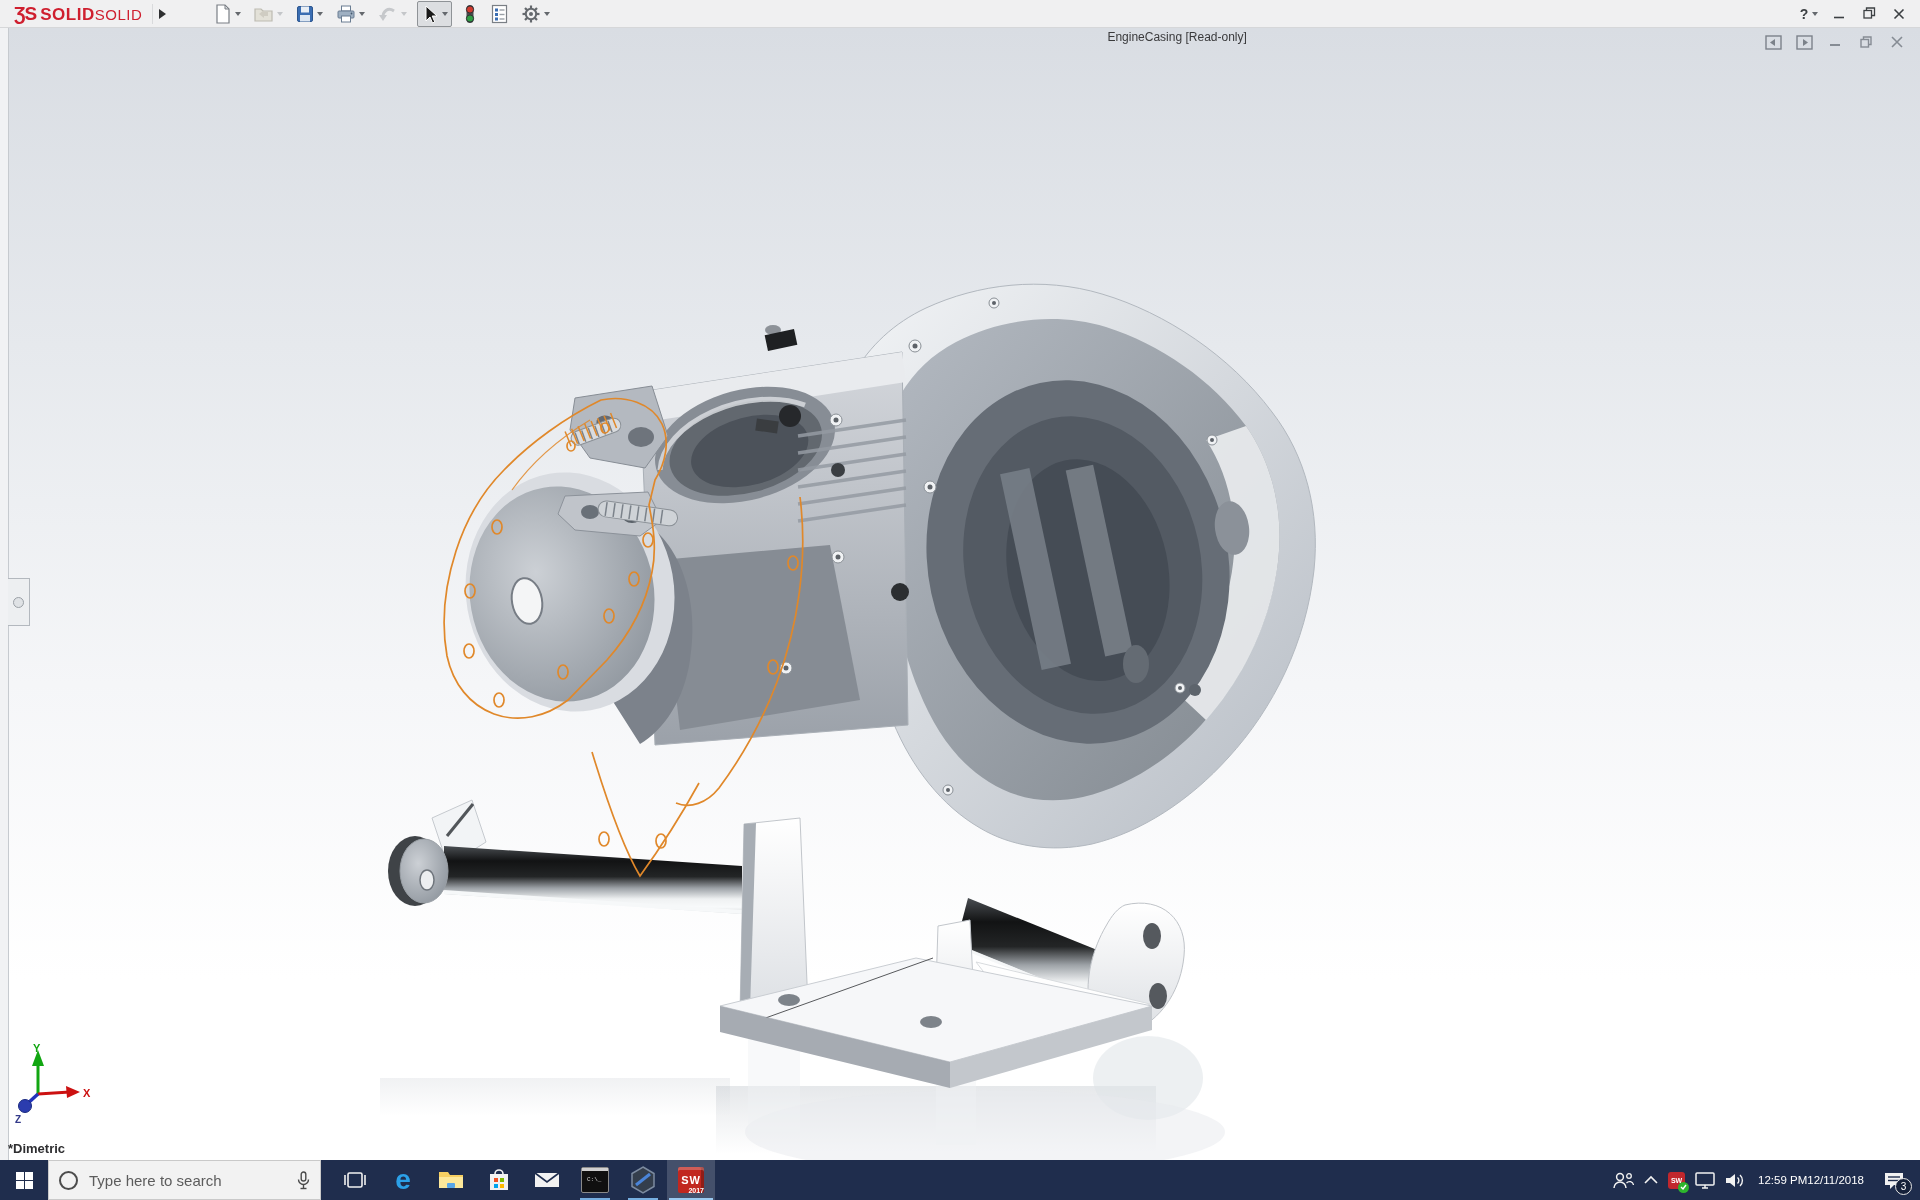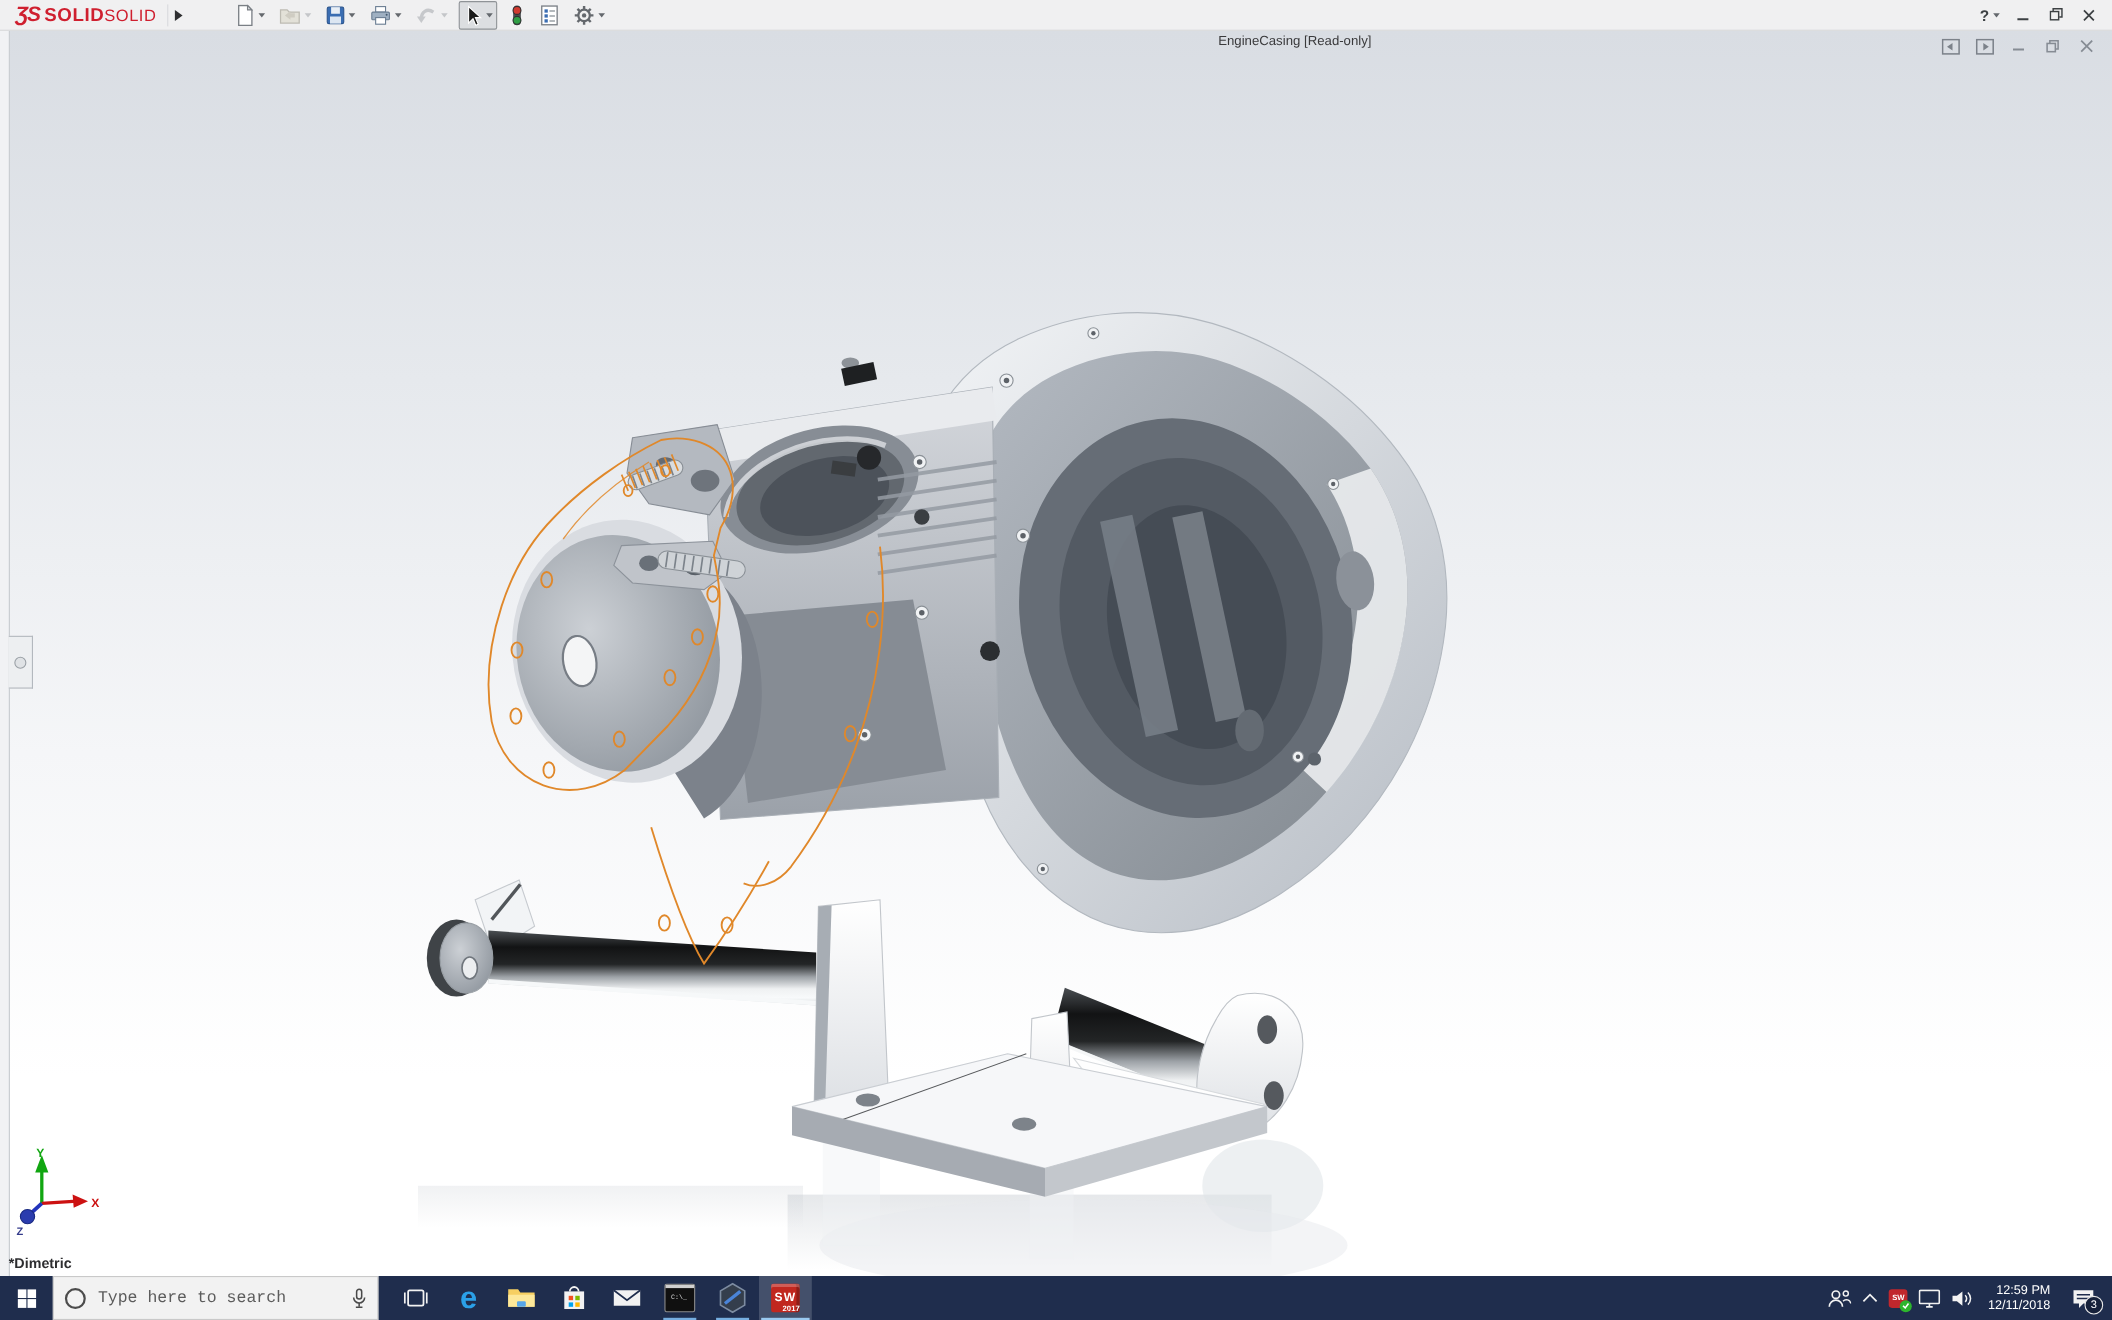--- a/index.html
+++ b/index.html
@@ -1,21 +1,21 @@
 <!DOCTYPE html>
 <html><head>
 <meta charset="utf-8">
 <style>
   html,body{margin:0;padding:0;background:#fff;}
   .screen{position:relative;width:1920px;height:1200px;overflow:hidden;font-family:"Liberation Sans",sans-serif;}
 
   
   .titlebar{position:absolute;top:0;left:0;right:0;height:27px;background:#f0f0f1;border-bottom:1px solid #d6d7d9;display:flex;align-items:center;z-index:30;}
   .logo{display:flex;align-items:baseline;margin-left:14px;white-space:nowrap;}
-  .logo-mark{font-size:19px;font-weight:700;font-style:italic;color:#cf1f2f;letter-spacing:-1px;margin-right:4px;}
+  .logo-mark{font-size:19px;font-weight:700;color:#cf1f2f;letter-spacing:-1px;margin-right:4px;}
   .logo-solid{font-size:17px;font-weight:700;color:#cf1f2f;letter-spacing:.5px;}
   .logo-works{font-size:15px;font-weight:400;color:#cf1f2f;letter-spacing:.5px;}
   .flyout{width:18px;height:20px;margin-left:10px;border-left:1px solid #d9dadc;display:flex;align-items:center;justify-content:center;}
   .flyout-tri{width:0;height:0;border-top:5px solid transparent;border-bottom:5px solid transparent;border-left:7px solid #2e2f31;}
   .tbar{display:flex;align-items:center;margin-left:40px;}
   .tbtn{display:flex;align-items:center;height:24px;padding:0 3px;margin-right:7px;}
   .caret{width:0;height:0;border-left:3.5px solid transparent;border-right:3.5px solid transparent;border-top:4px solid #64686d;margin-left:3px;}
   .caret.dis{border-top-color:#c4c6c9;}
   .sel-btn{border:1px solid #8f9397;background:#dcdee1;border-radius:2px;}
   .tb-title{flex:1;text-align:center;font-size:12px;color:#3a3a3c;margin-top:46px;}
@@ -30,31 +30,31 @@
   .panel-tab{position:absolute;left:8px;top:550px;width:21px;height:46px;background:#edeff1;border:1px solid #b3b8be;border-left:none;display:flex;align-items:center;justify-content:center;}
   .panel-tab .knob{width:9px;height:9px;border-radius:50%;border:1.5px solid #9aa0a6;background:#dfe2e5;}
   .doc-controls{position:absolute;top:4px;right:12px;display:flex;align-items:center;gap:9px;}
   .docbtn{width:22px;height:20px;display:flex;align-items:center;justify-content:center;}
   .triad{position:absolute;left:12px;bottom:30px;width:84px;height:88px;}
   .view-label{position:absolute;left:8px;bottom:4px;font-size:13px;font-weight:700;color:#2e2e30;}
 
   
   .taskbar{position:absolute;left:0;right:0;bottom:0;height:40px;background:#1f2d4d;display:flex;align-items:stretch;z-index:40;}
   .start{width:48px;display:flex;align-items:center;justify-content:center;}
-  .searchbox{width:296px;background:#f2f2f2;border:1px solid #c9c9c9;display:flex;align-items:center;padding:0 10px;box-sizing:border-box;font-family:Liberation Mono, monospace;}
+  .searchbox{width:273px;background:#f2f2f2;border:1px solid #c9c9c9;display:flex;align-items:center;padding:0 10px;box-sizing:border-box;}
   .search-ring{width:15px;height:15px;border-radius:50%;border:2px solid #4c4c4c;flex:none;}
   .search-text{flex:1;margin-left:11px;font-size:15px;color:#5c5c5c;white-space:nowrap;}
   .appbtn{width:48px;display:flex;align-items:center;justify-content:center;position:relative;}
   .appbtn .runline{position:absolute;bottom:0;left:9px;right:9px;height:2px;background:#76aee0;}
   .appbtn.active{background:rgba(255,255,255,.17);}
   .appbtn.active .runline{left:2px;right:2px;background:#9ac9f0;}
   .tb-spacer{flex:1;}
   .tray{display:flex;align-items:center;padding-right:4px;}
   .trayitem{height:40px;display:flex;align-items:center;justify-content:center;padding:0 5px;}
-  .clock{display:flex;flex-direction:column;justify-content:center;text-align:right;color:#fff;font-size:11.5px;line-height:14px;padding:0 8px;}
+  .clock{display:flex;flex-direction:row;justify-content:center;text-align:right;color:#fff;font-size:11.5px;line-height:14px;padding:0 8px;}
   .notif{position:relative;width:44px;height:40px;display:flex;align-items:center;justify-content:center;}
   .badge{position:absolute;right:4px;bottom:5px;width:15px;height:15px;border-radius:50%;background:#16213a;border:1px solid #e8e8e8;color:#fff;font-size:10px;display:flex;align-items:center;justify-content:center;}
   .cmd-glyph{font-family:"Liberation Mono",monospace;font-size:6px;color:#ddd;position:absolute;top:8px;left:5px;}
   .sw-cube{position:relative;width:26px;height:26px;background:#c1271f;border-radius:2px;box-shadow:inset 0 3px 0 rgba(255,255,255,.25), inset -3px 0 0 rgba(0,0,0,.25);display:flex;align-items:center;justify-content:center;}
   .sw-letters{color:#fff;font-weight:700;font-size:11px;letter-spacing:1px;}
   .sw-year{position:absolute;bottom:-1px;right:0;font-size:7px;color:#fff;font-weight:700;}
   .swtray{position:relative;width:17px;height:17px;background:#c1272d;border-radius:3px;display:flex;align-items:center;justify-content:center;color:#fff;font-size:7px;font-weight:700;}
   .swtray .chk{position:absolute;right:-4px;bottom:-4px;width:11px;height:11px;border-radius:50%;background:#2db52d;display:flex;align-items:center;justify-content:center;}
 </style>
 </head>

